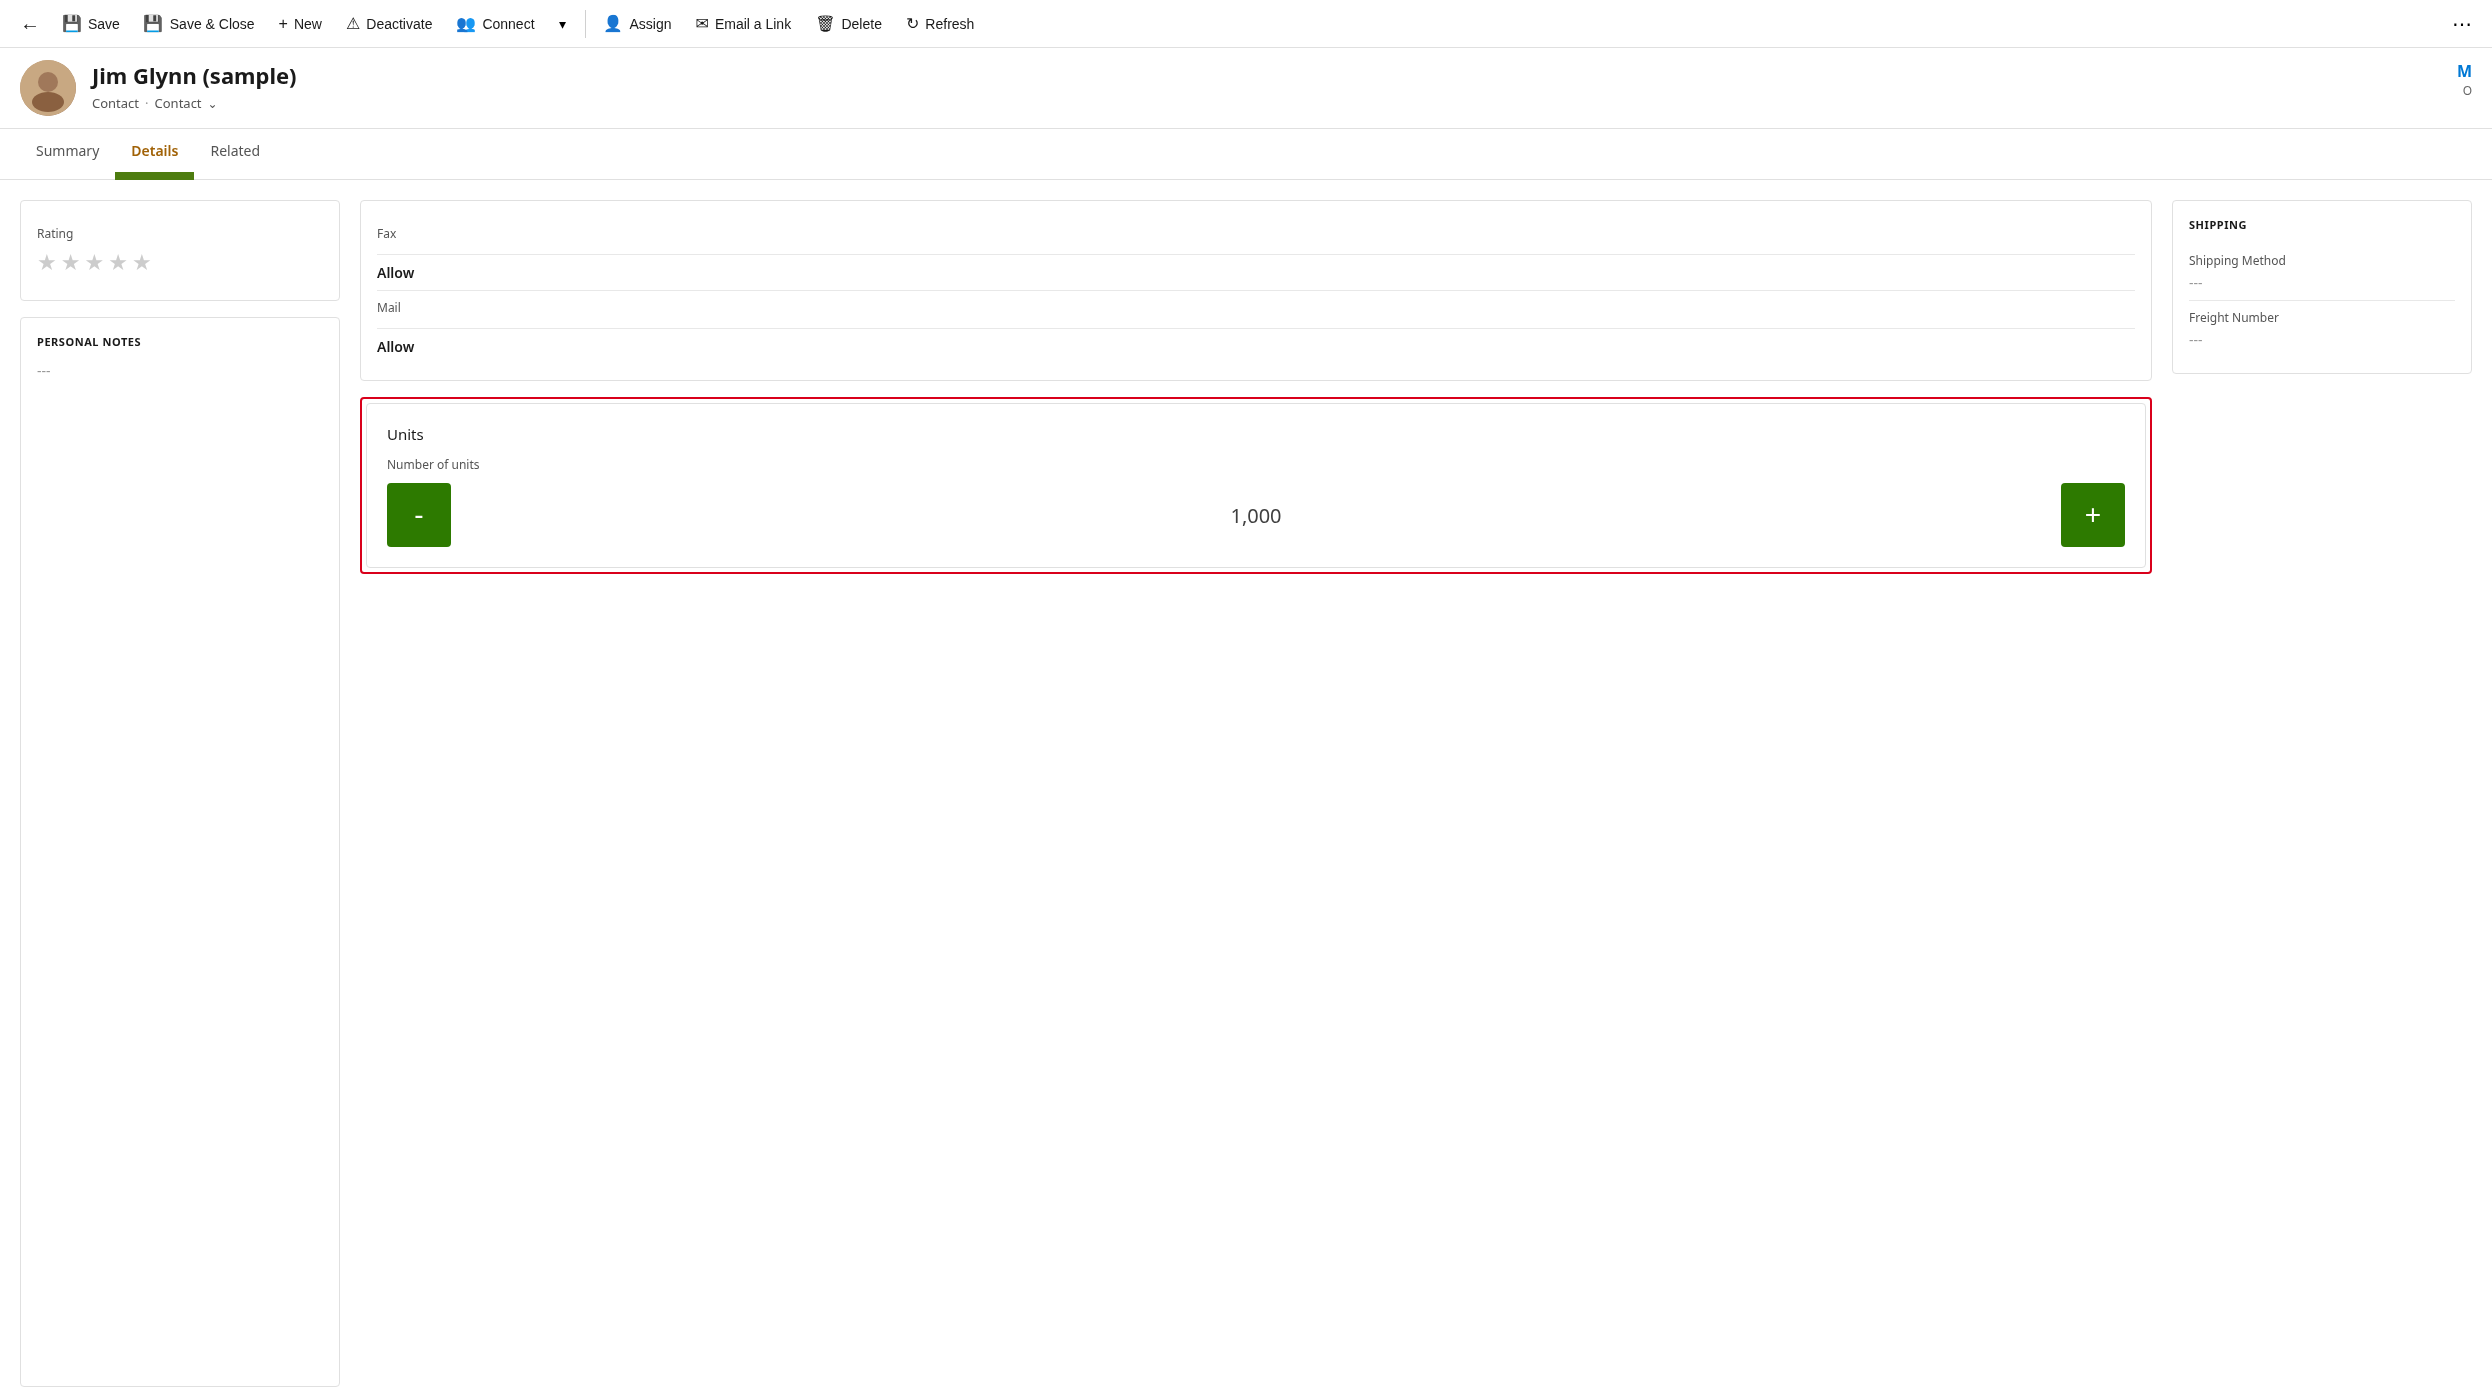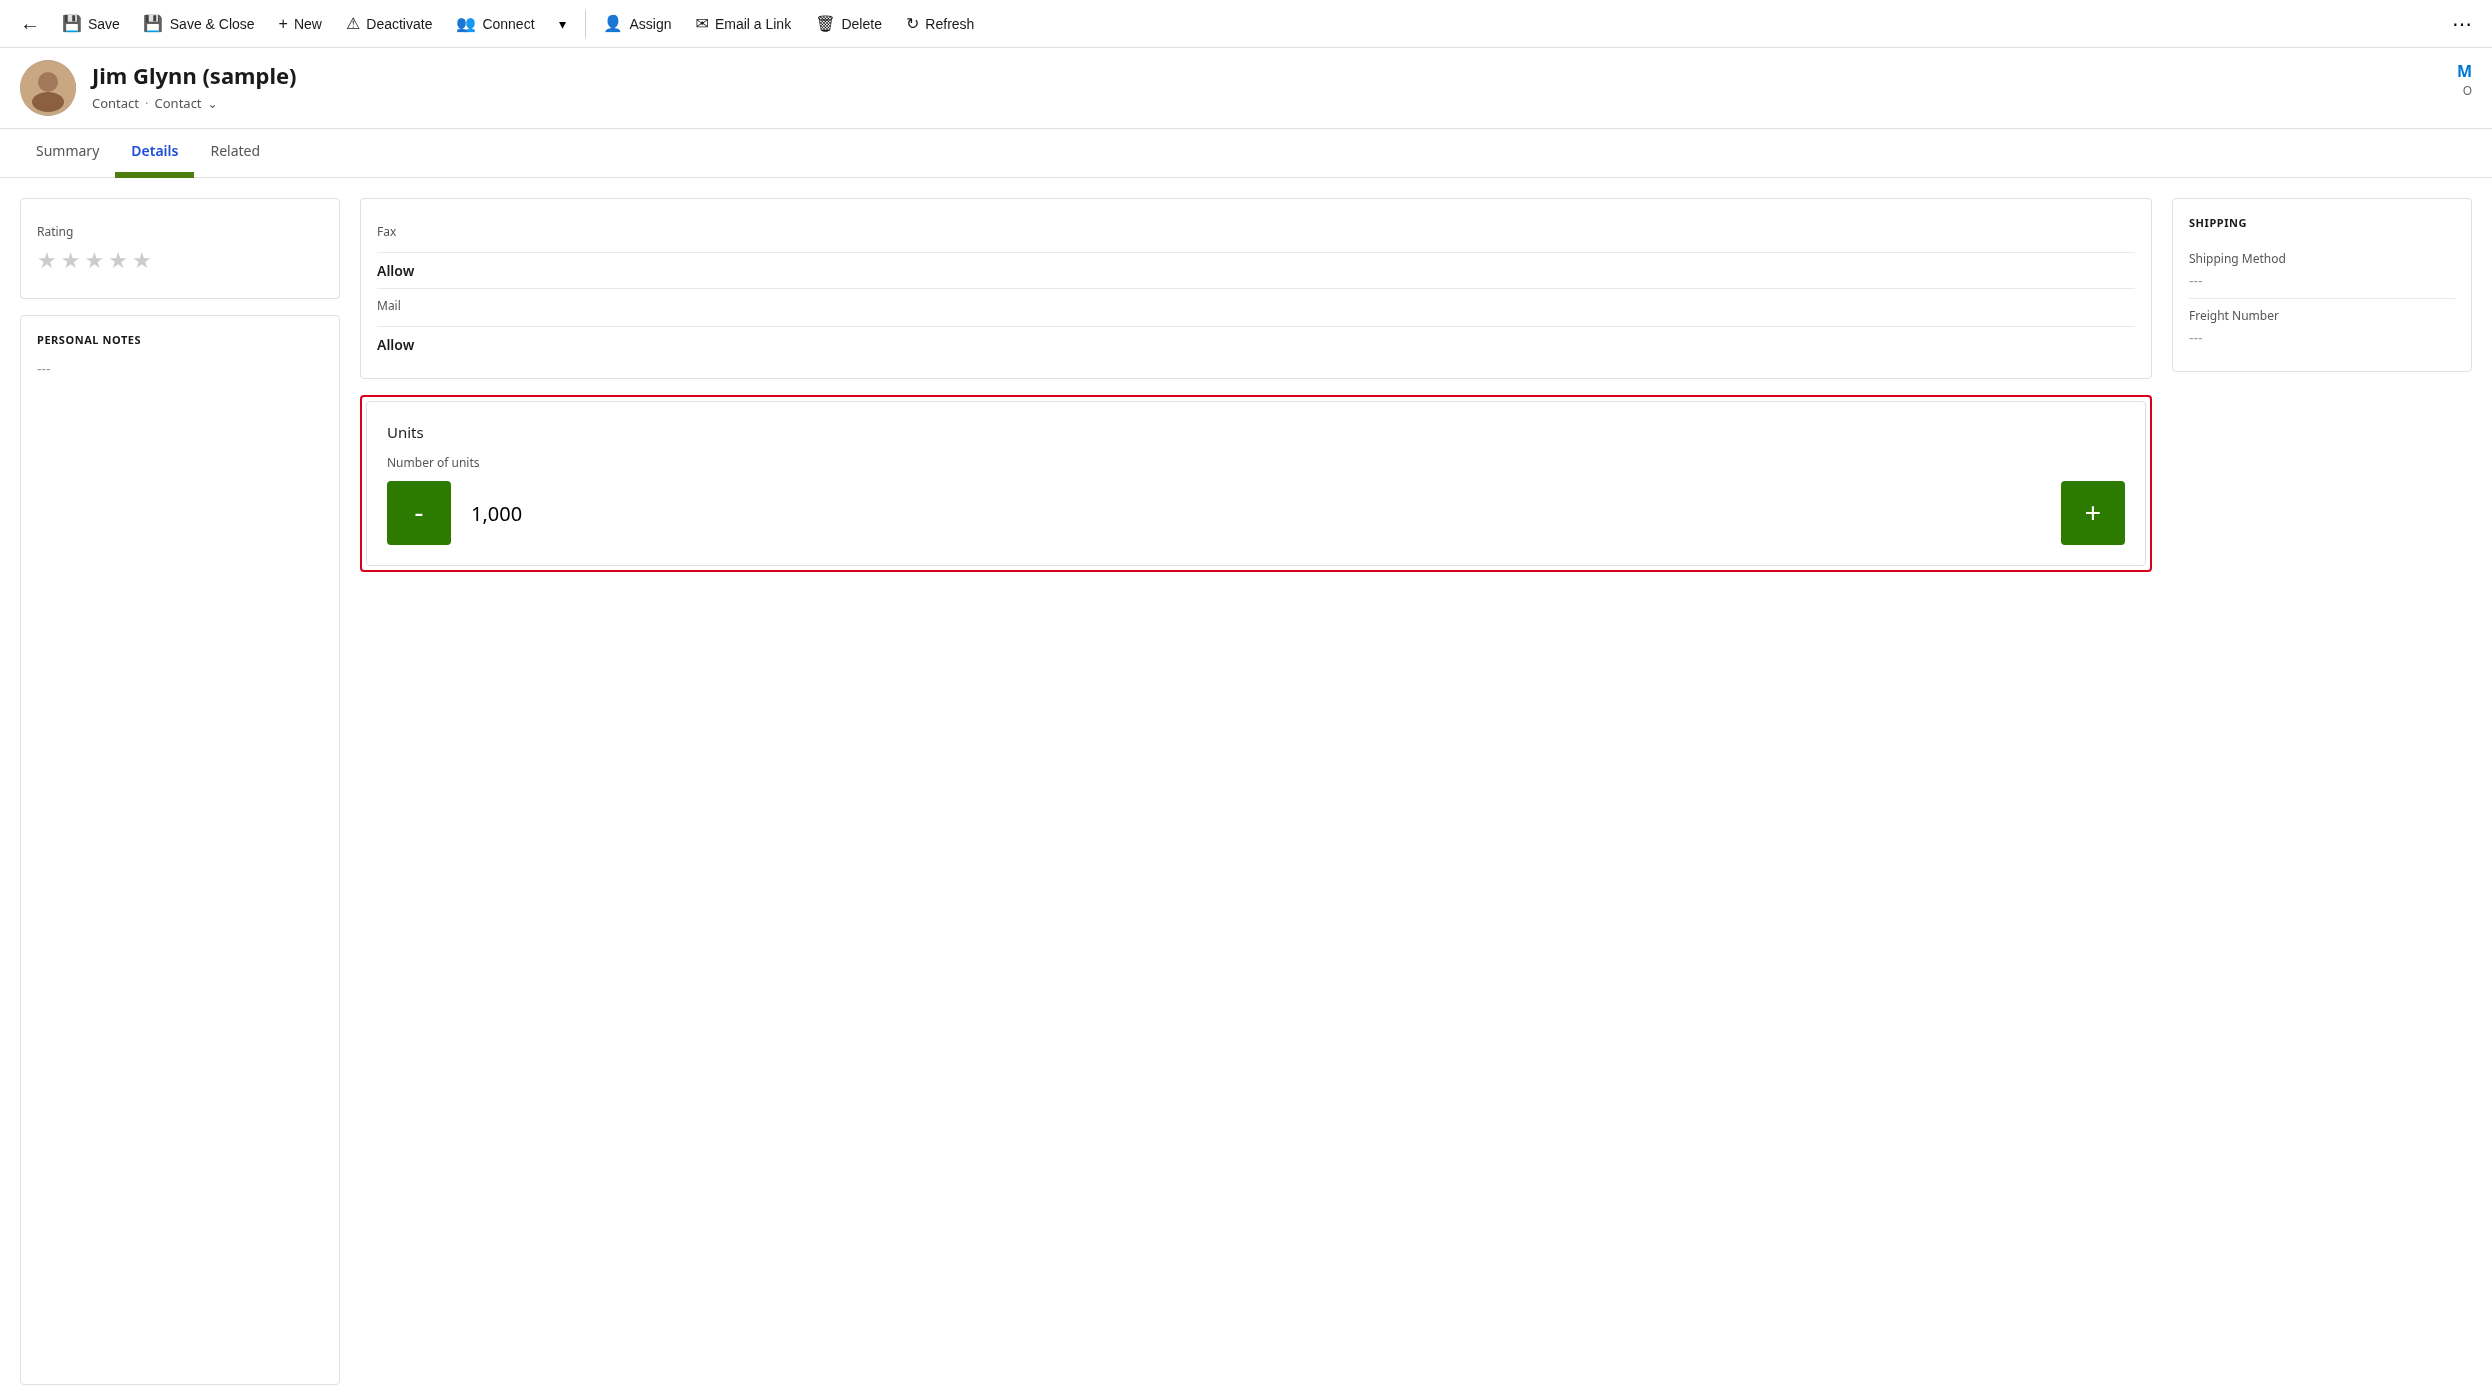--- a/index.html
+++ b/index.html
@@ -86,21 +86,21 @@
       gap: 0;
     }
     .tab {
       padding: 12px 16px;
       font-size: 14px;
       cursor: pointer;
       border-bottom: 2px solid transparent;
       color: #555;
       margin-bottom: -1px;
     }
-    .tab.active { border-bottom: 6px solid #4d7c0f; color: #1d4ed8; font-weight: 600; }
+    .tab.active { border-bottom: 8px solid #4d7c0f; color: #a16207; font-weight: 600; }
 
     
     .content {
       display: flex;
       padding: 20px;
       gap: 20px;
       height: calc(100vh - 160px);
       overflow-y: auto;
     }
 
@@ -162,23 +162,23 @@
       background: #2d7a00;
       border: none;
       color: #fff;
       font-size: 28px;
       cursor: pointer;
       display: flex; align-items: center; justify-content: center;
       border-radius: 4px;
     }
     .units-value {
       flex: 1;
-      text-align: left;
+      text-align: center;
       font-size: 20px;
-      color: #000000;
+      color: #404040;
       padding: 0 20px;
     }
 
     
     .shipping-section { }
   </style>
 </head>
 <body>
 
 <div class="toolbar">

